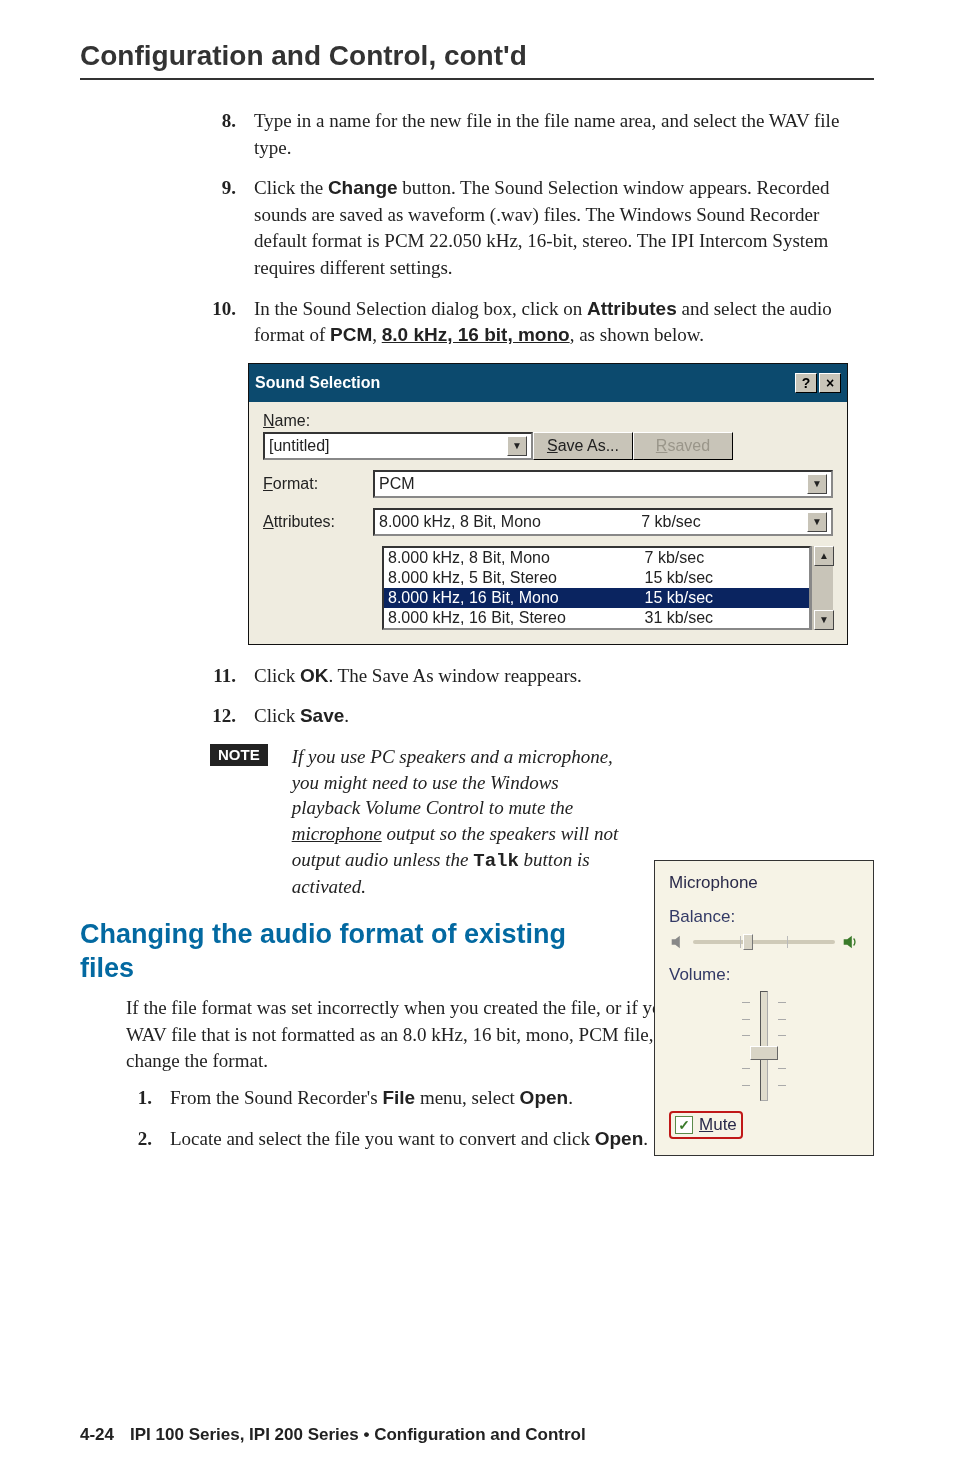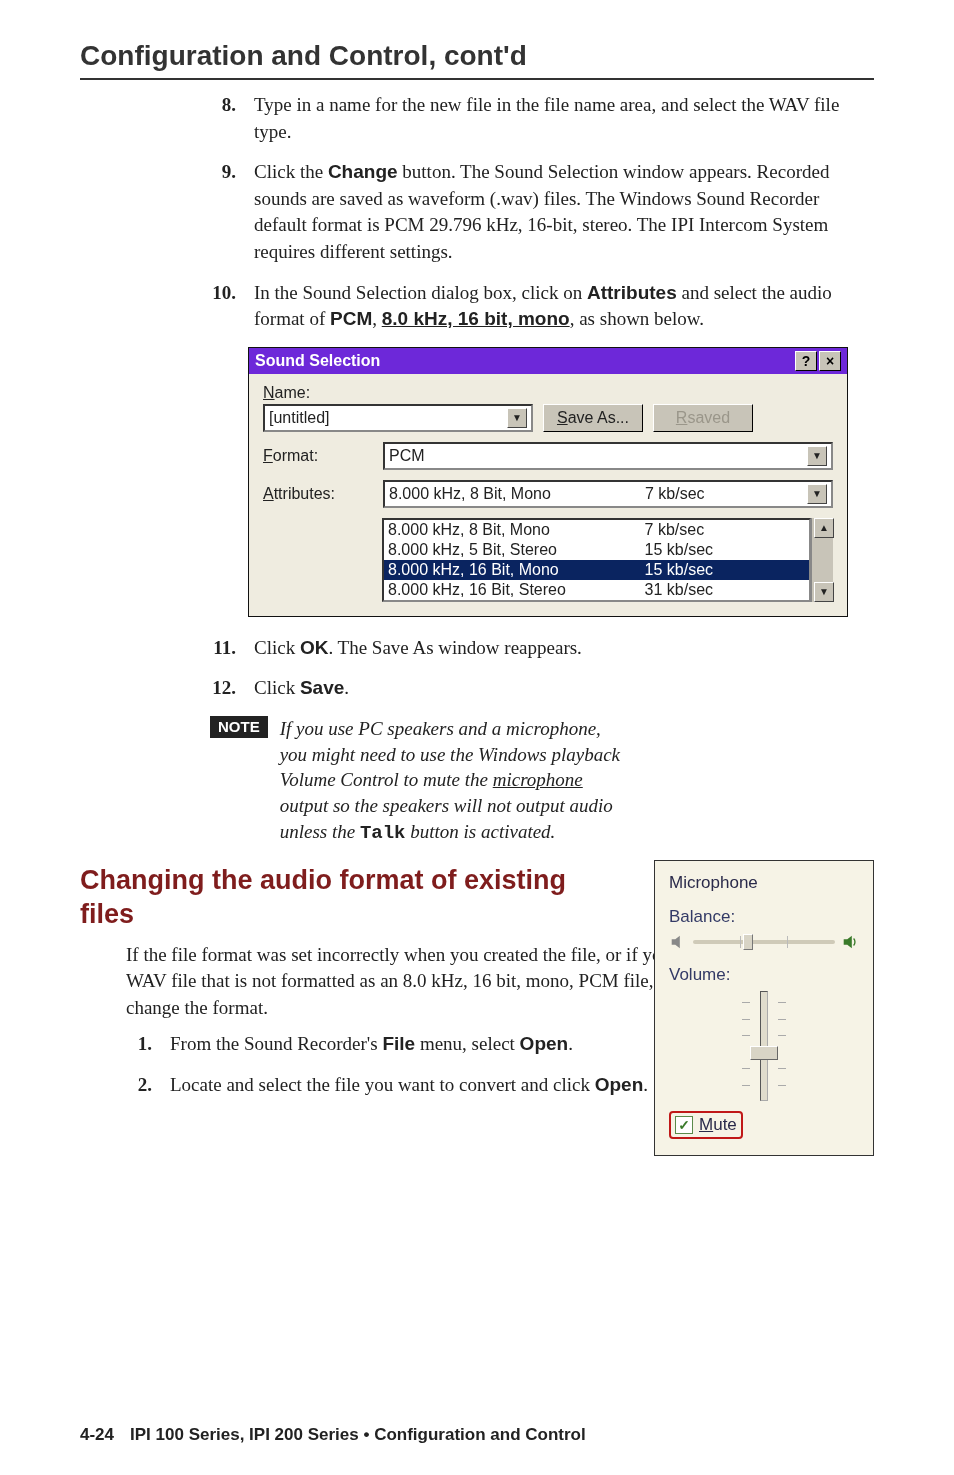--- a/index.html
+++ b/index.html
@@ -12,21 +12,21 @@
     padding: 40px 80px 30px 80px;
     position: relative;
   }
   .page-header {
     font-family: Arial, Helvetica, sans-serif;
     font-weight: bold;
     font-size: 28px;
     color: #333;
     padding-bottom: 6px;
     border-bottom: 2px solid #333;
-    margin-bottom: 12px;
+    margin-bottom: 28px;
   }
   .content { margin-left: 130px; }
   ol.steps { list-style: none; }
   ol.steps > li {
     display: flex;
     gap: 18px;
     margin-bottom: 14px;
     font-size: 19px;
     line-height: 1.4;
   }
@@ -37,43 +37,43 @@
 
   .dialog {
     margin: 8px 0 18px 38px;
     width: 600px;
     border: 1px solid #111;
     background: #efece0;
     font-family: 'MS Sans Serif', Arial, sans-serif;
     font-size: 16px;
   }
   .dlg-title {
-    background: #6d28d9;
+    background: #0c4a6e;
     color: #fff;
     font-weight: bold;
-    padding: 3px 6px;
+    padding: 9px 6px;
     display: flex;
     align-items: center;
   }
   .dlg-title .spacer { flex: 1; }
   .tbtn {
     width: 22px; height: 20px;
     background: #c8c4b8;
     border: 1px solid #000;
     border-top-color: #fff; border-left-color: #fff;
     margin-left: 2px;
     font-family: Arial, sans-serif;
     font-size: 14px; font-weight: bold;
     text-align: center; line-height: 18px;
     color: #000;
   }
   .dlg-body { padding: 10px 14px 14px 14px; }
   .dlg-label { margin-bottom: 2px; }
   .u { text-decoration: underline; }
-  .row { display: flex; align-items: center; gap: 10px; margin-bottom: 10px; }
+  .row { display: flex; align-items: center; margin-bottom: 10px; }
   .combo {
     background: #fff;
     border: 2px inset #888;
     height: 28px;
     display: flex;
     align-items: center;
     padding: 0 4px;
     overflow: hidden;
   }
   .combo .txt { flex: 1; white-space: nowrap; }
@@ -112,21 +112,21 @@
   .listbox-wrap { display:flex; }
   .scrollcol {
     width: 22px;
     background: #c8c4b8;
     display:flex; flex-direction: column; justify-content: space-between;
     border-left:1px solid #888;
   }
 
   .note-row {
     display: flex;
-    gap: 12px;
+    gap: 24px;
     margin-top: 6px;
   }
   .note-badge {
     background: #222; color: #fff;
     font-family: Arial, sans-serif;
     font-weight: bold;
     font-size: 15px;
     padding: 2px 8px;
     height: 22px;
     flex-shrink: 0;
@@ -203,21 +203,21 @@
     border: 2px solid #c01818;
     border-radius: 4px;
     padding: 2px 4px;
     display:inline-flex; align-items:center; gap:6px;
   }
 
   h2.section {
     font-family: Arial, Helvetica, sans-serif;
     font-weight: bold;
     font-size: 27px;
-    color: #7f1d1d;
+    color: #0369a1;
     margin-top: 18px;
     margin-bottom: 10px;
     line-height: 1.25;
   }
   .body-para {
     font-size: 19px;
     line-height: 1.4;
     margin-left: 46px;
     margin-bottom: 10px;
   }
@@ -244,21 +244,21 @@
 <div class="content">
 
   <ol class="steps">
     <li>
       <span class="num">8.</span>
       <span class="body">Type in a name for the new file in the file name area, and select the WAV file type.</span>
     </li>
     <li>
       <span class="num">9.</span>
       <span class="body">
-        <span>Click the </span><span class="bold-sans">Change</span><span> button.  The Sound Selection window appears.  Recorded sounds are saved as waveform (.wav) files.  The Windows Sound Recorder default format is PCM 29.796 kHz, 16-bit, stereo.  The IPI Intercom System requires different settings.</span>
+        <span>Click the </span><span class="bold-sans">Change</span><span> button.  The Sound Selection window appears.  Recorded sounds are saved as waveform (.wav) files.  The Windows Sound Recorder default format is PCM 22.050 kHz, 16-bit, stereo.  The IPI Intercom System requires different settings.</span>
       </span>
     </li>
     <li>
       <span class="num">10.</span>
       <span class="body">
         <span>In the Sound Selection dialog box, click on </span><span class="bold-sans">Attributes</span><span> and select the audio format of </span><span class="bold-sans">PCM</span><span>, </span><span class="bold-sans uline">8.0 kHz, 16 bit, mono</span><span>, as shown below.</span>
       </span>
     </li>
   </ol>
 

